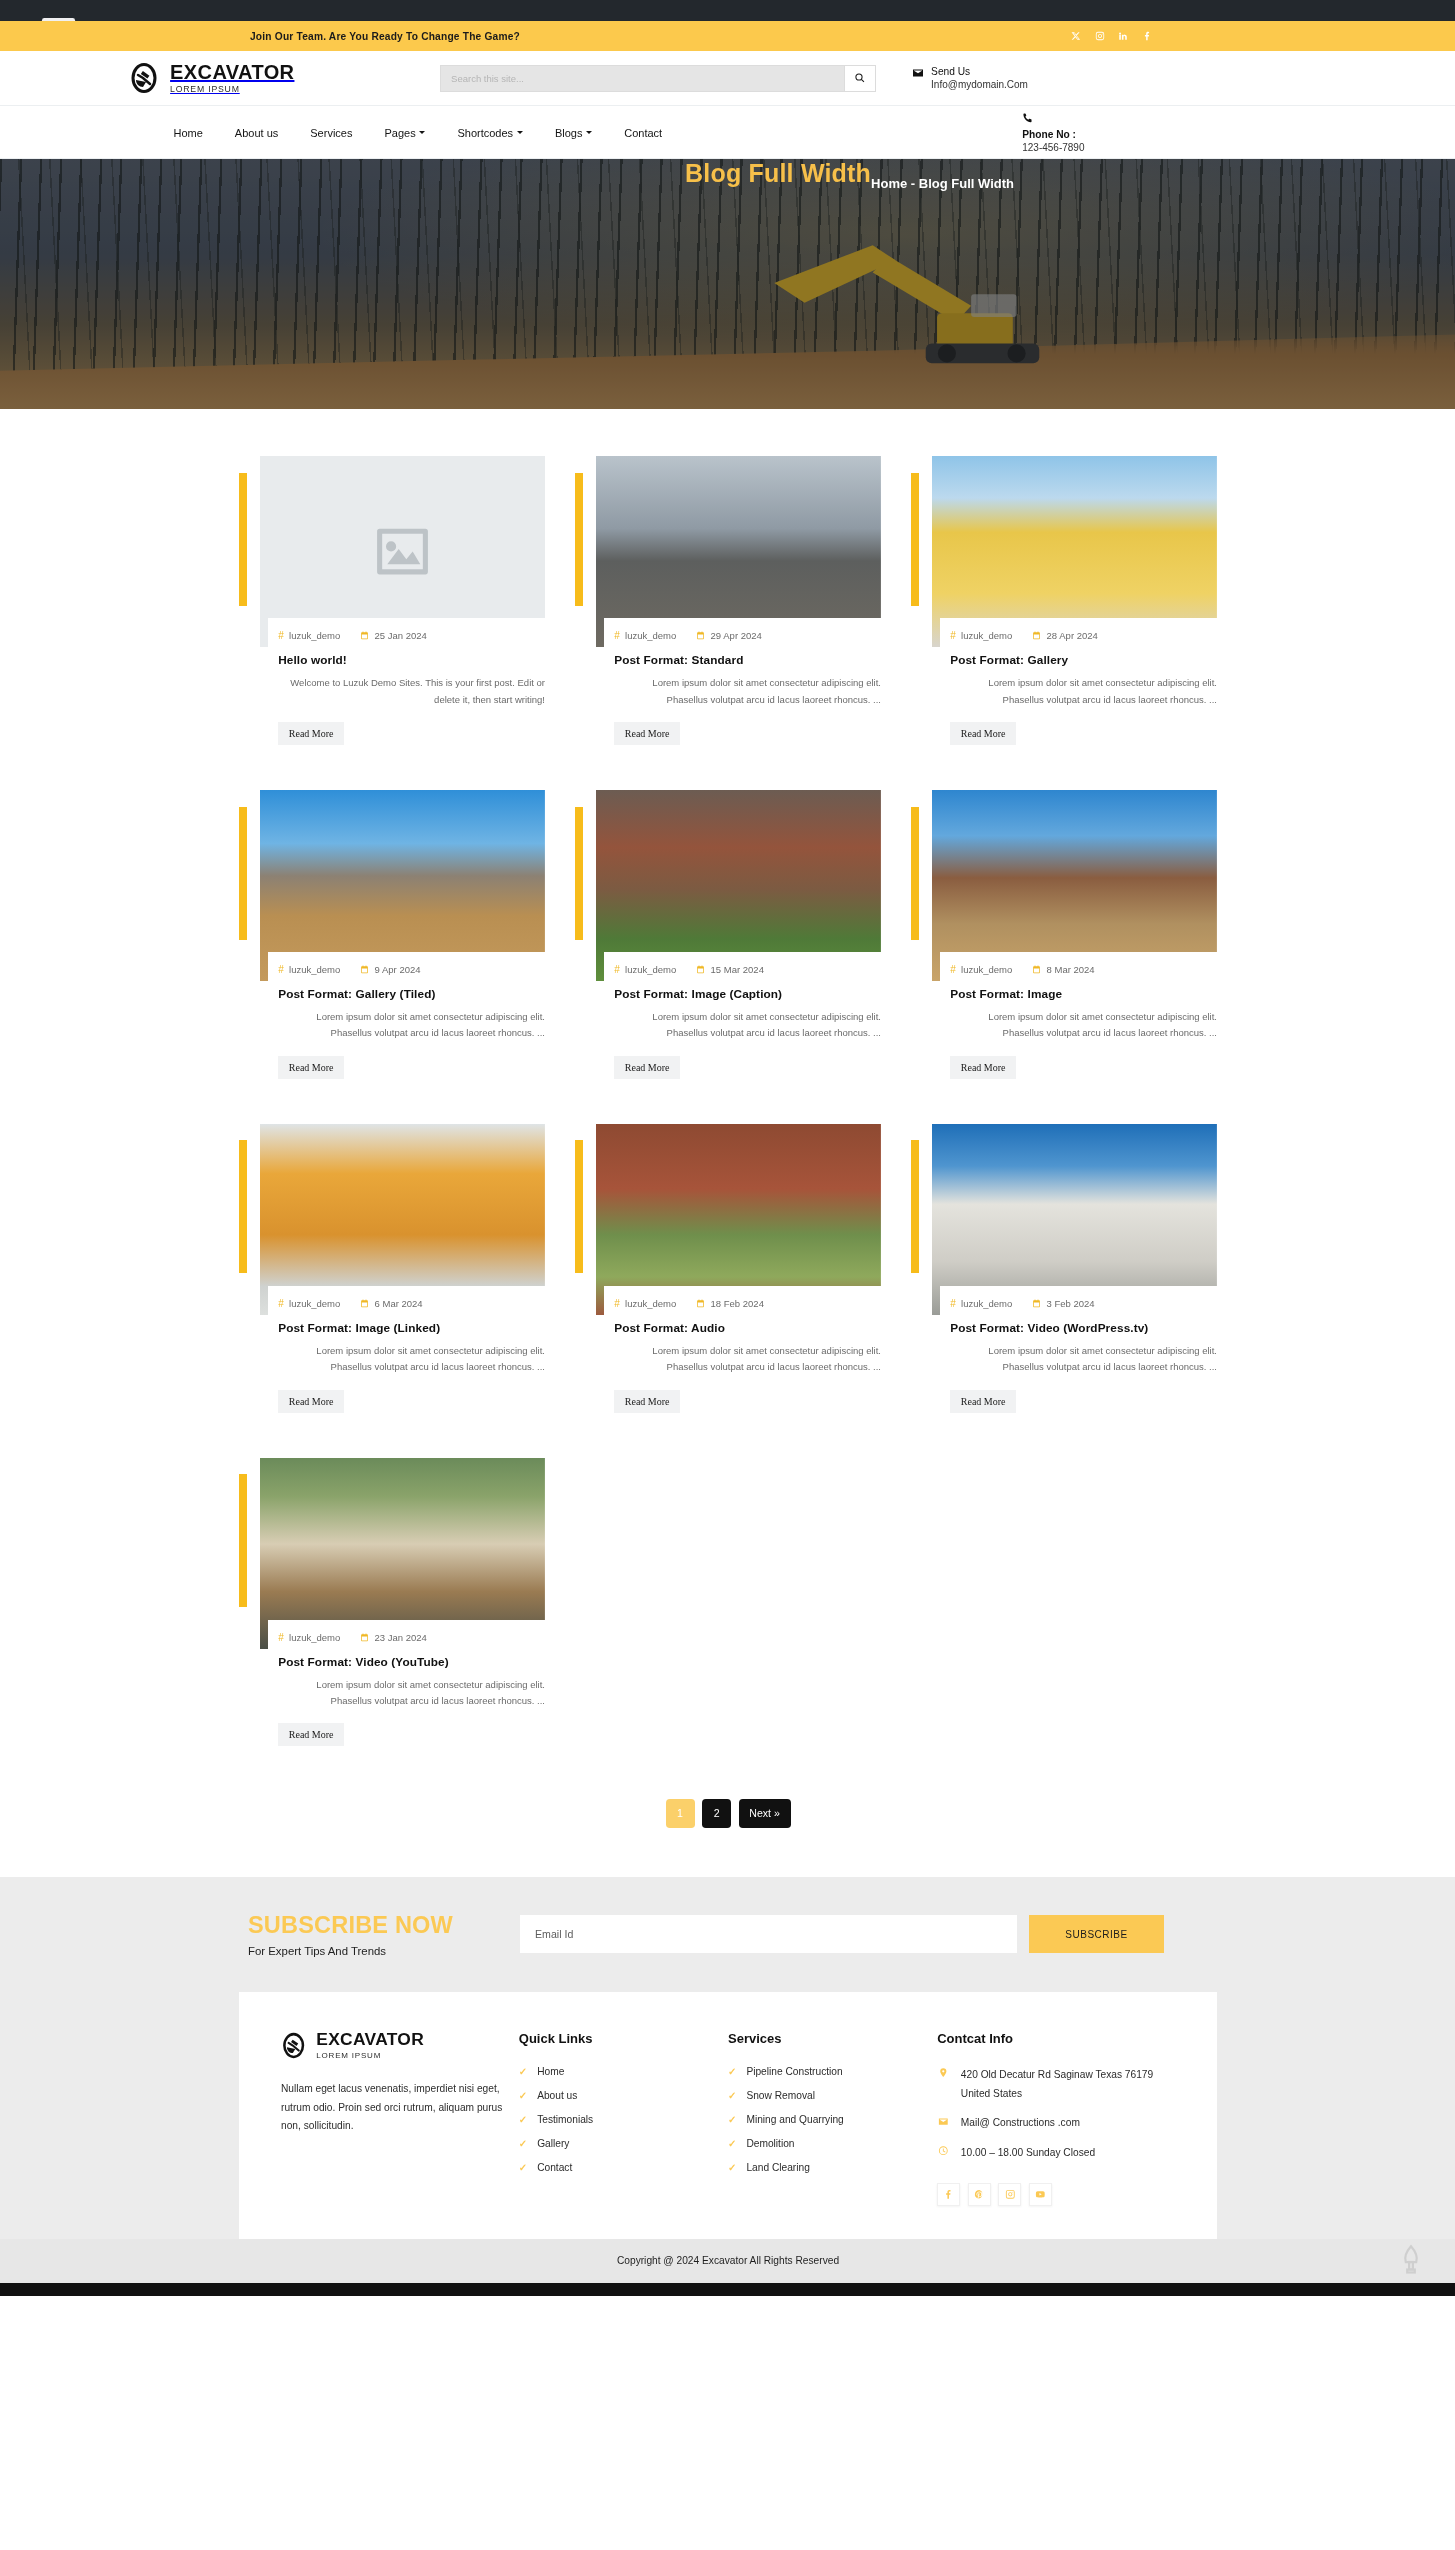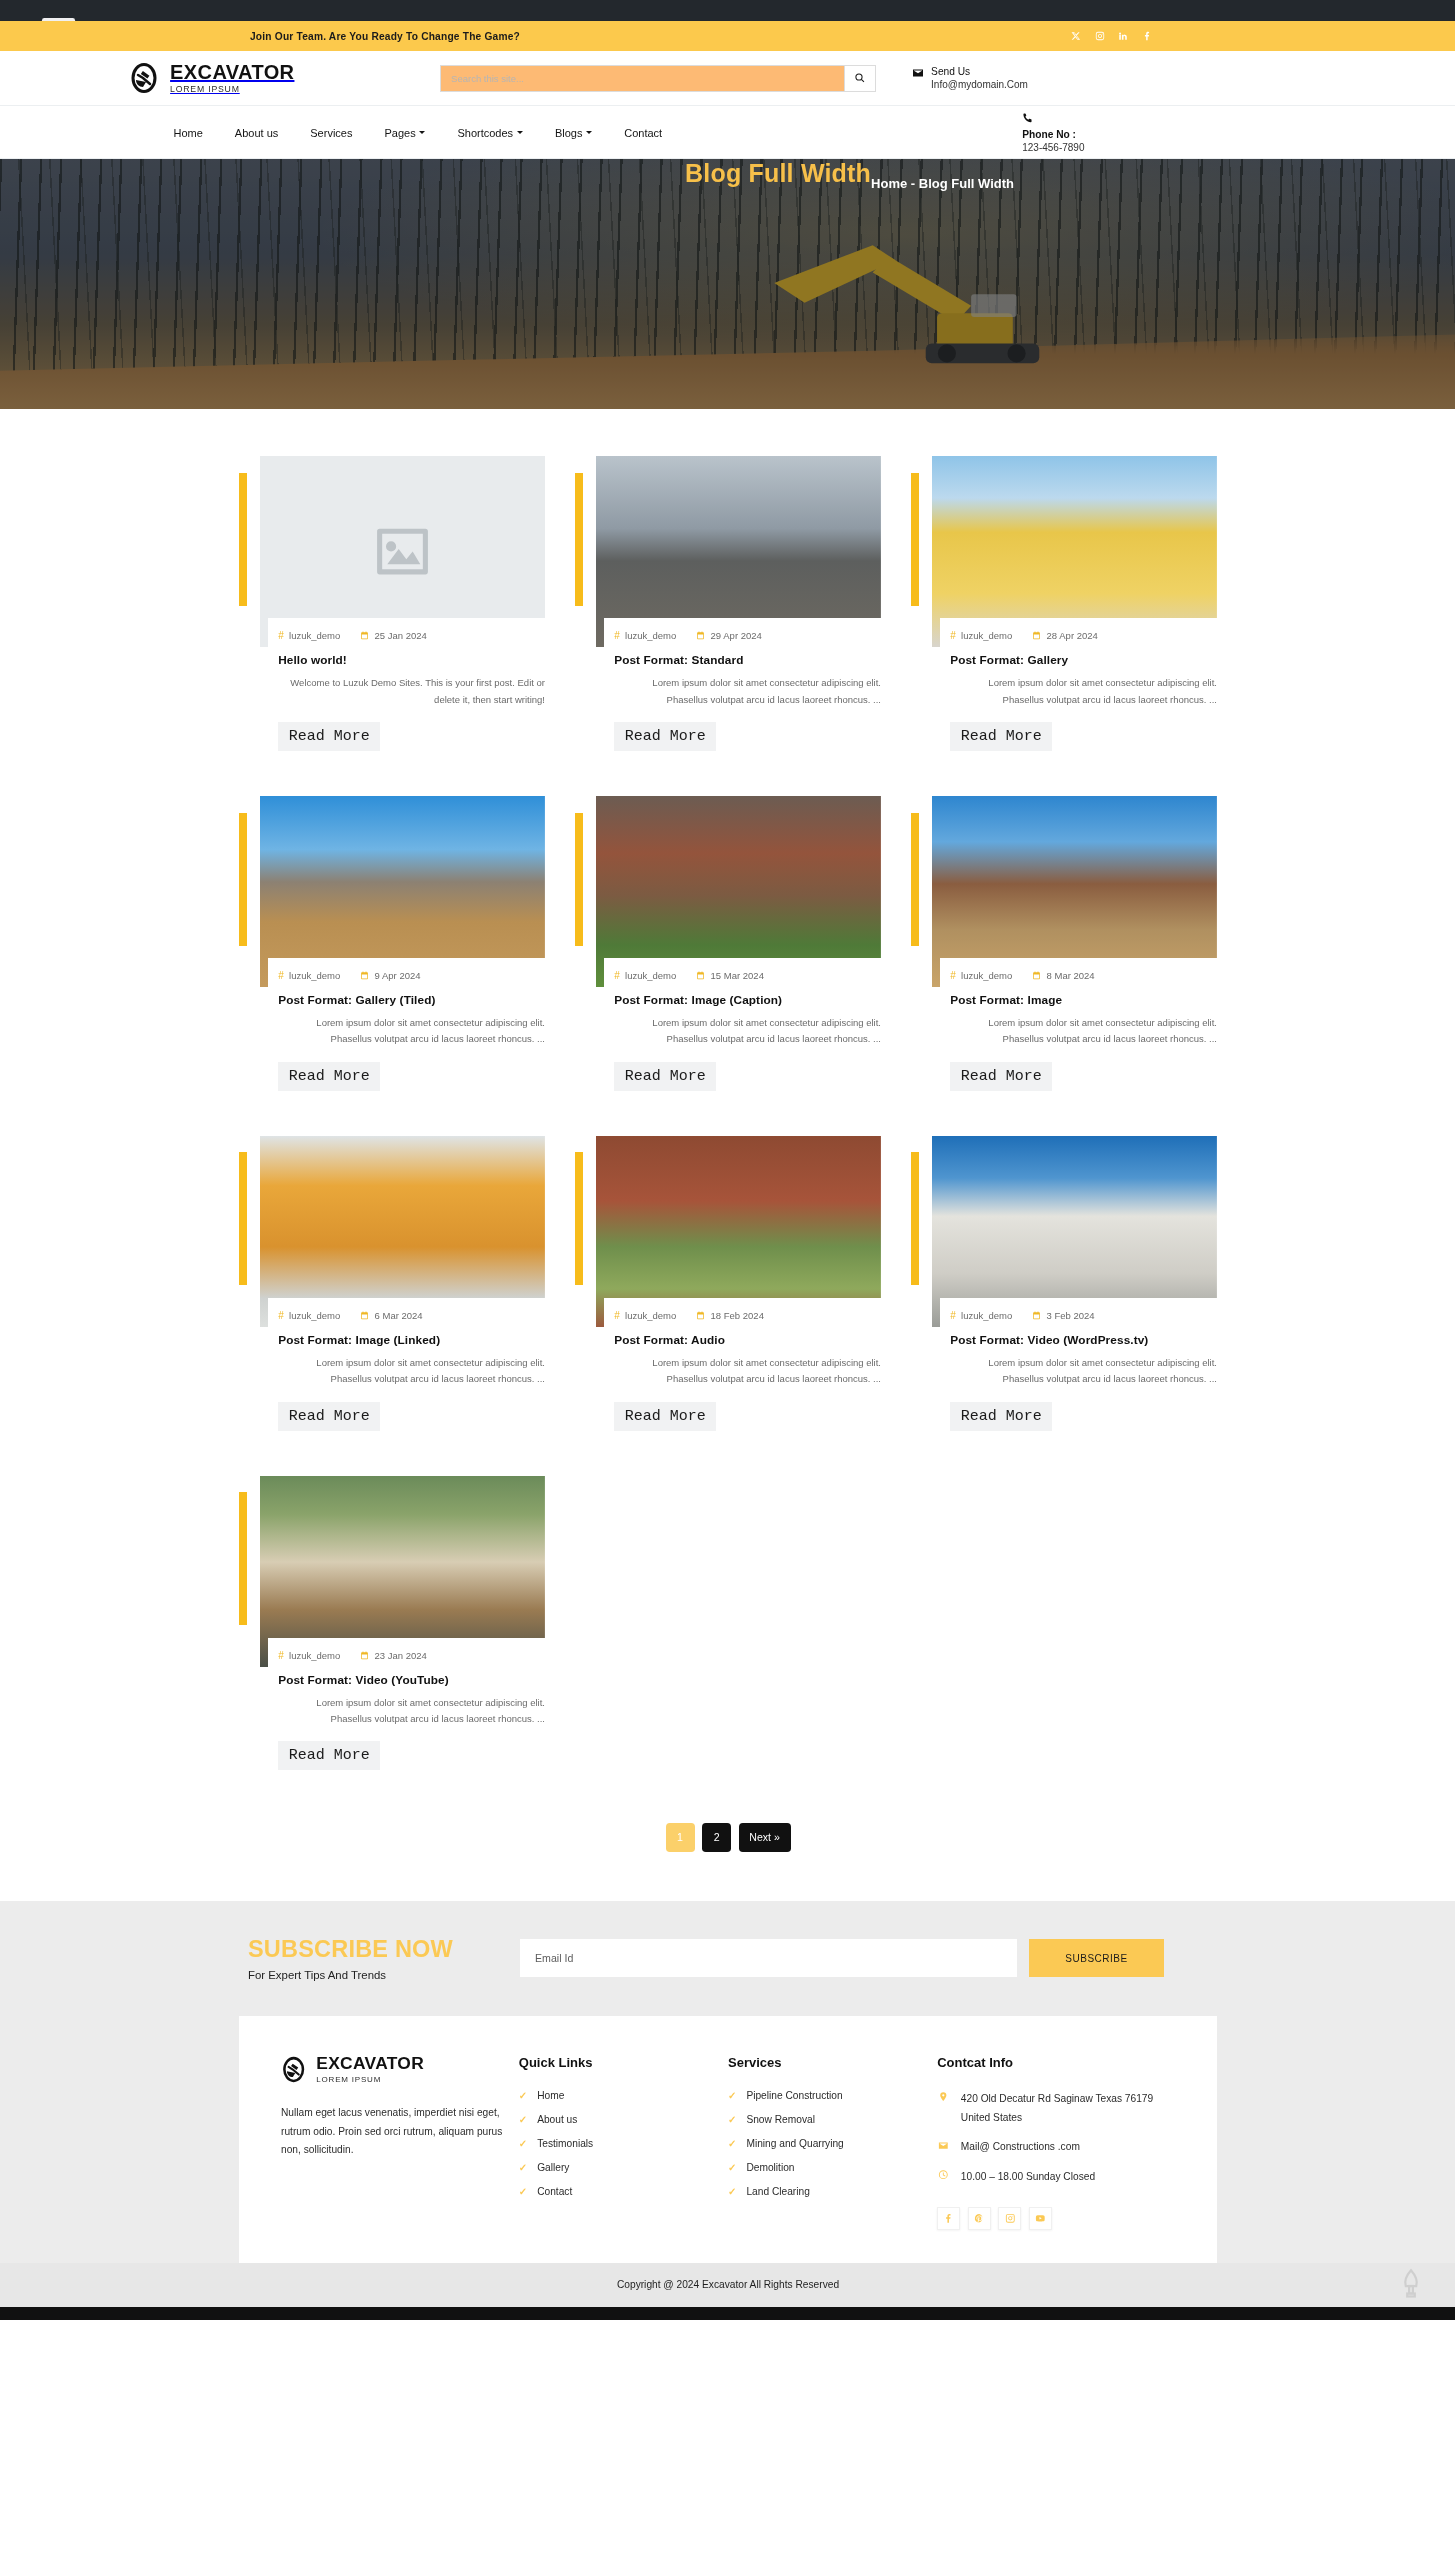--- a/index.html
+++ b/index.html
@@ -65,21 +65,21 @@
   .brand-mark { width: 32px; height: 32px; flex: 0 0 32px; }
   .brand-text .brand-name {
     font-size: 20px; font-weight: 800; letter-spacing: 0.4px; color: #111; line-height: 1;
   }
   .brand-text .brand-sub {
     font-size: 8.7px; letter-spacing: 0.8px; color: #2b2b2b; margin-top: 2.3px;
   }
   .searchwrap { display: flex; align-items: stretch; width: 436px; height: 27px; }
   .searchwrap input {
     flex: 1; border: 0.8px solid #dcdcdc; border-right: none; font-size: 9.5px;
-    padding: 0 10.6px; color: #6d6d6d; outline: none; font-family: inherit; background:#fdba74;
+    padding: 0 10.6px; color: #6d6d6d; outline: none; font-family: inherit; background:#e5e5e5;
   }
   .searchwrap input::placeholder { color: #b5b5b5; }
   .search-btn {
     width: 32px; border: 0.8px solid #dcdcdc; background: #fff; display: flex;
     align-items: center; justify-content: center; cursor: pointer;
   }
   .search-btn svg { width: 11.4px; height: 11.4px; stroke:#1a1a1a; fill:none; stroke-width:2.2; }
   .contact-block { margin-left: 36px; display: flex; align-items: flex-start; gap: 7.6px; }
   .contact-block .ci { width: 12px; height: 12px; fill: #111; margin-top: 1.5px;}
   .contact-block .c-title { font-size: 10.2px; font-weight: 400; color:#111; line-height: 1.15;}
@@ -144,21 +144,21 @@
   .card .thumb.placeholder svg { width: 61px; height: 61px; fill: #bdc3c7; }
   .card .body { background:#fff; margin-left: 18px; padding: 12px 0 0 10.6px; position: relative; margin-top: -29px;}
   .card .meta { display: flex; align-items: center; gap: 20px; font-size: 9.5px; color: #6b6b6b; }
   .card .meta .m { display: flex; align-items: center; gap: 5.3px; }
   .card .meta .m .ic { color: #f0b825; font-size: 10px; display:flex; }
   .card .meta .m .ic svg { width:9px;height:9px;fill:#f0b825;}
   .card h3 { font-size: 11.8px; font-weight: 600; color: #101010; margin-top: 12px; letter-spacing:0.1px;}
   .card p { font-size: 9.5px; line-height: 1.75; color: #6b6b6b; margin-top: 8px; max-width: 273px; text-align: right;}
   .readmore {
     display: inline-block; margin-top: 13.6px; background: #f1f2f3; color: #1b1b1b;
-    font-size: 15px; padding: 6px 10.6px; border: none; cursor: pointer; font-family: Liberation Mono, monospace;
+    font-size: 10px; padding: 6px 10.6px; border: none; cursor: pointer; font-family: Liberation Serif, serif;
   }
 
   
   .pagination { display:flex; justify-content:center; gap: 7.6px; padding: 7.6px 0 49px; }
   .pg {
     min-width: 29px; height: 29px; border-radius: 3.8px; background: #111; color: #fff;
     display: flex; align-items: center; justify-content: center; font-size: 10.6px;
     padding: 0 10.6px; cursor: pointer; text-decoration:none;
   }
   .pg.active { background: #fbd06a; color: #ffffff; }

